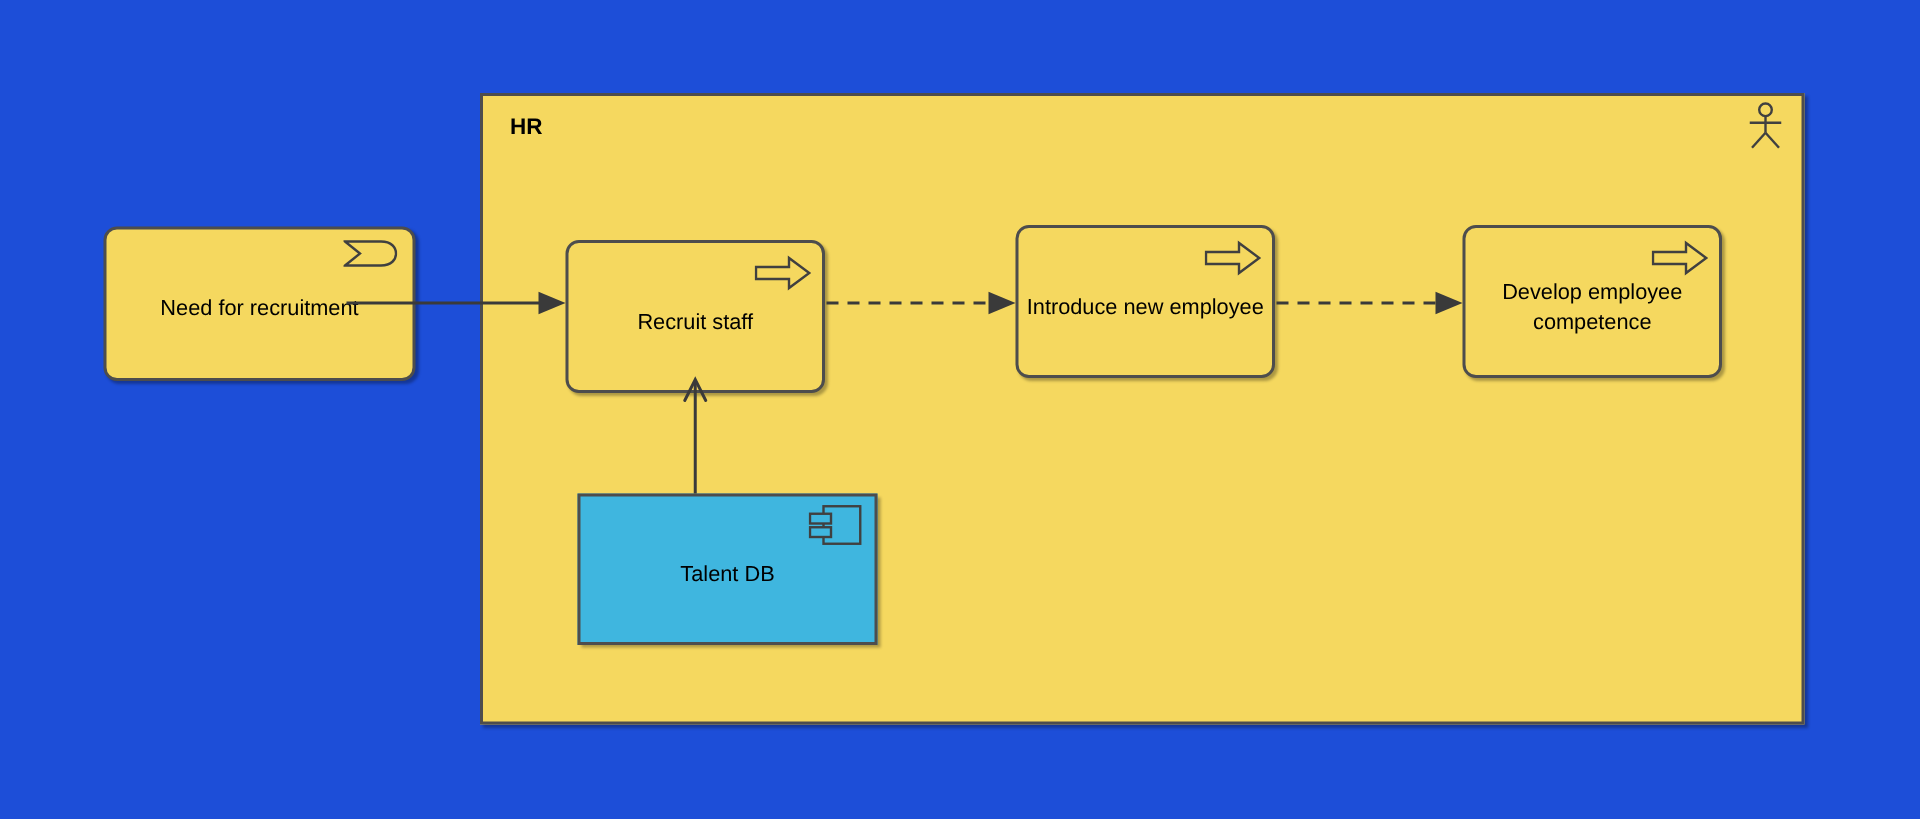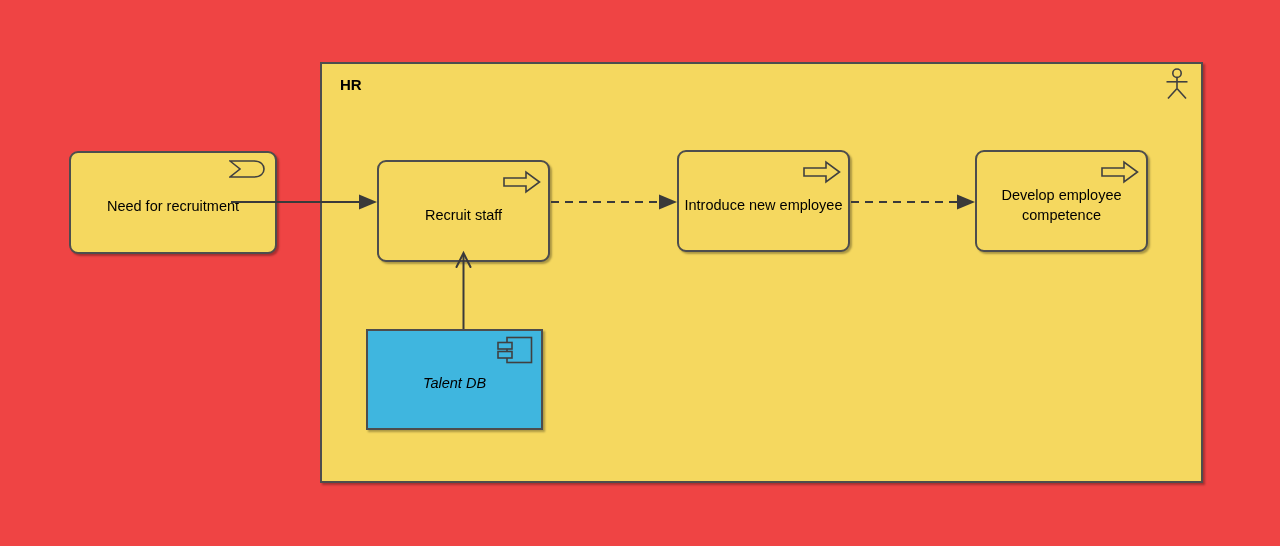--- a/index.html
+++ b/index.html
@@ -5,21 +5,21 @@
   html, body {
     margin: 0;
     padding: 0;
     background: #ffffff;
     font-family: "Liberation Sans", sans-serif;
   }
   .canvas {
     position: relative;
     width: 1280px;
     height: 546px;
-    background: #ef4444;
+    background: #1d4ed8;
     overflow: hidden;
   }
   
   .group {
     position: absolute;
     left: 320px; top: 62px;
     width: 883px; height: 421px;
     background: #F5D85F;
     border: 2px solid #4D4D4D;
     box-sizing: border-box;
@@ -53,23 +53,22 @@
   }
   .rounded { border-radius: 9px; }
   .node .label { padding-top: 8px; }
   .node-need     { left: 69px;  top: 151px; width: 208px; height: 103px; }
   .node-need .label { padding-left: 28px; padding-right: 28px; }
   .node-recruit  { left: 377px; top: 160px; width: 173px; height: 102px; }
   .node-introduce{ left: 677px; top: 150px; width: 173px; height: 102px; }
   .node-develop  { left: 975px; top: 150px; width: 173px; height: 102px; }
   .node-develop .label { padding-left: 4px; padding-right: 4px; }
   .node-talentdb {
-    left: 366px; top: 329px; width: 177px; height: 101px;
+    left: 385px; top: 329px; width: 200px; height: 101px;
     background: #3FB6DF;
-    font-style: italic;
   }
   .corner-icon {
     position: absolute;
   }
   .event-pos   { right: 10px; top: 7px; }
   .process-pos { right: 7px;  top: 8px; }
   .component-pos { right: 8px; top: 5px; }
   
   .edges {
     position: absolute;

